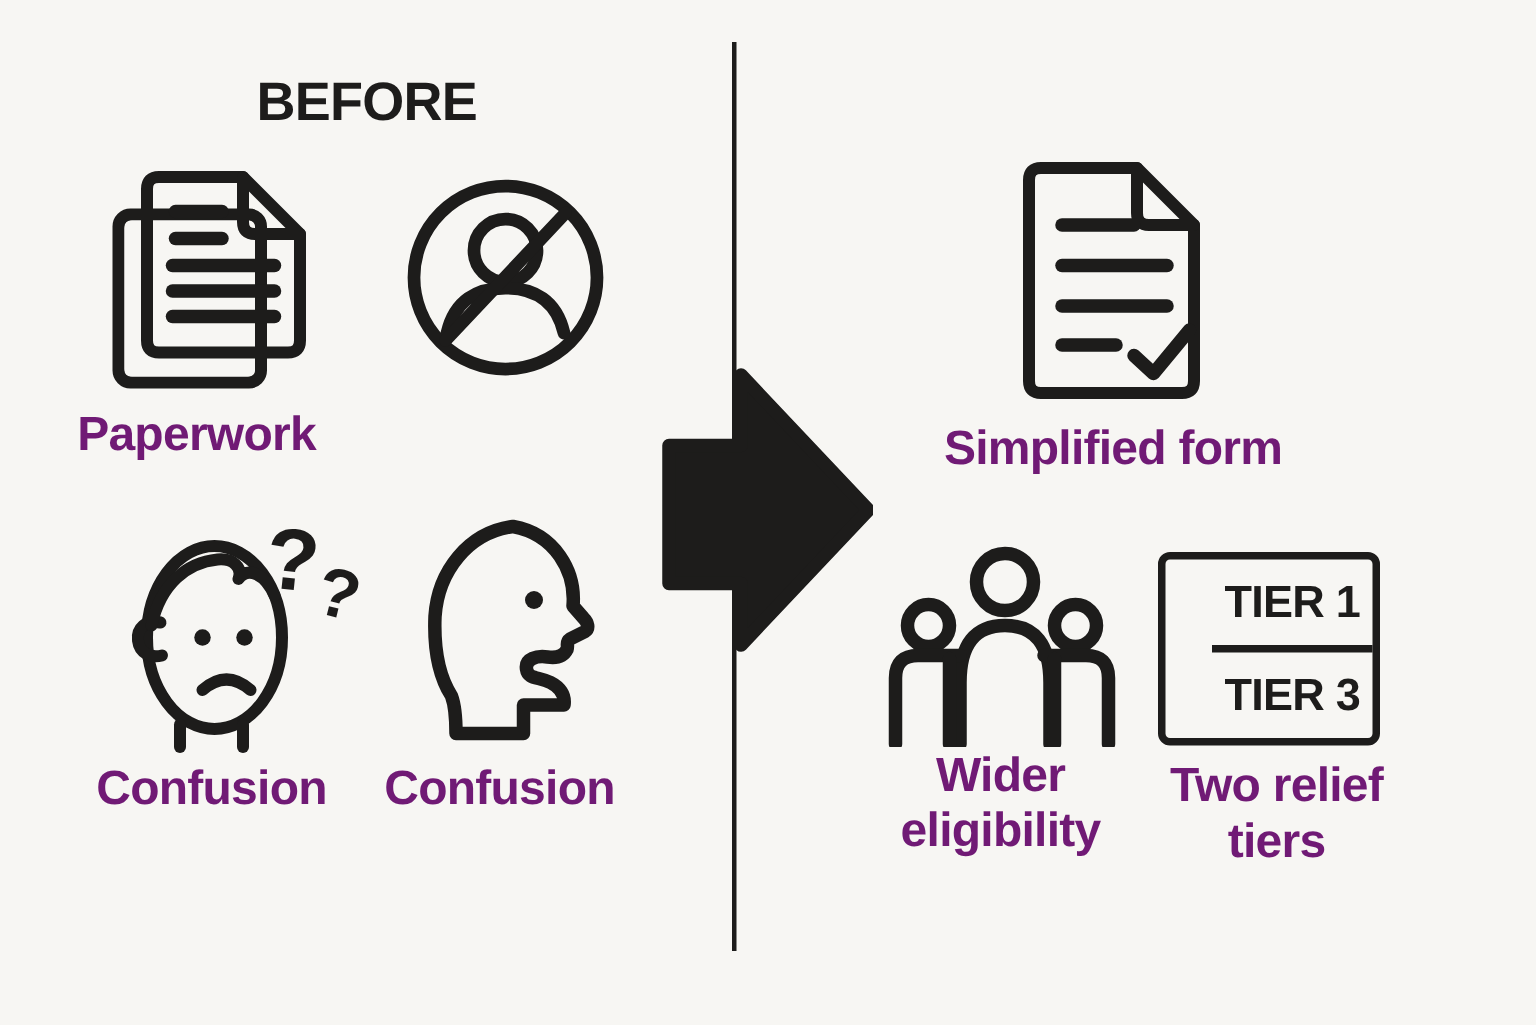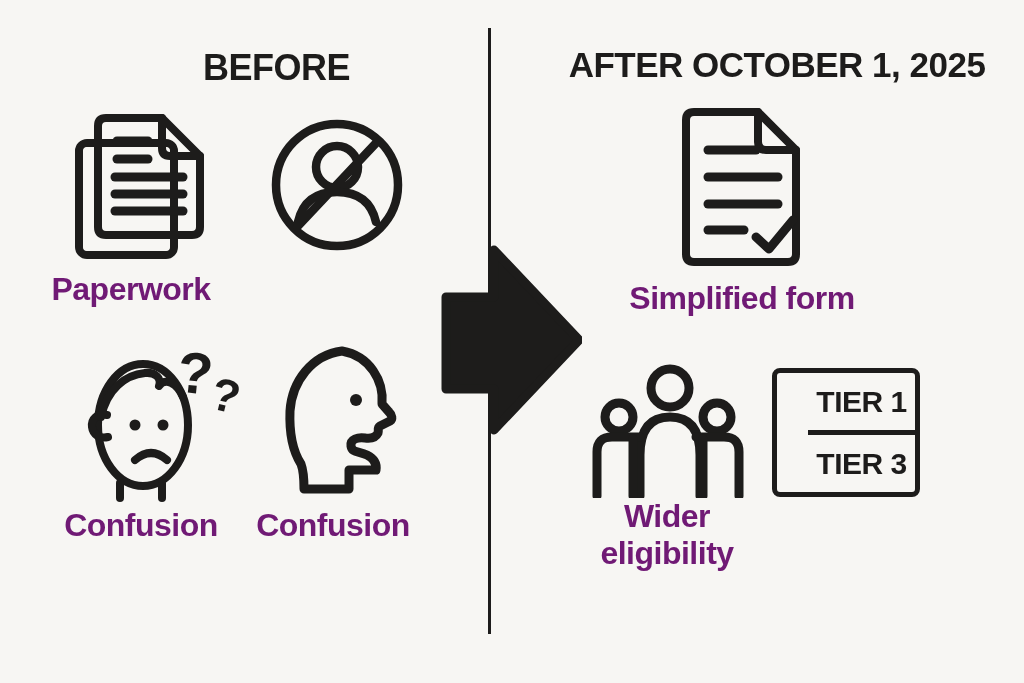--- a/index.html
+++ b/index.html
@@ -13,21 +13,20 @@
     color: #1d1c1b;
   }
   .abs { position: absolute; }
   .title {
     font-weight: 700;
     font-size: 36px;
     letter-spacing: -0.5px;
     text-align: center;
     color: #1d1c1b;
     white-space: nowrap;
-    padding-left: 32px;
   }
   .label {
     font-weight: 700;
     font-size: 32px;
     letter-spacing: -0.5px;
     text-align: center;
     color: #701a75;
     line-height: 37px;
   }
   svg { display: block; }
@@ -115,21 +114,20 @@
     <circle cx="84" cy="57" r="6" fill="#1d1c1b"></circle>
   </svg>
   <div class="abs label" style="left:233px; top:507px; width:200px;">Confusion</div>
 
   <div class="abs" id="divider-line"></div>
 
   <svg class="abs" style="left:440px; top:243px;" width="142" height="196" viewBox="0 0 142 196">
     <path d="M6 54 H54 V7 L139 97 L54 187 V146 H6 Z" fill="#1d1c1b" stroke="#1d1c1b" stroke-width="9" stroke-linejoin="round"></path>
   </svg>
 
-  <div class="abs title" style="left:505px; top:45px; width:480px; font-size:35px;">AFTER OCTOBER 1, 2025</div>
 
   <svg class="abs" style="left:676px; top:106px;" width="130" height="162" viewBox="0 0 130 162">
     <path class="stroke" stroke-width="8" fill="#f7f6f3" d="M18 6 H82 L120 44 V148 Q120 156 112 156 H18 Q10 156 10 148 V14 Q10 6 18 6 Z"></path>
     <path class="stroke" stroke-width="8" d="M82 6 V36 Q82 44 90 44 H120"></path>
     <path class="stroke" stroke-width="9" d="M32 44 H80"></path>
     <path class="stroke" stroke-width="9" d="M32 71 H102"></path>
     <path class="stroke" stroke-width="9" d="M32 98 H102"></path>
     <path class="stroke" stroke-width="9" d="M32 124 H68"></path>
     <path class="stroke" stroke-width="9" d="M80 131 L93 143 L117 114"></path>
   </svg>
@@ -144,14 +142,15 @@
     <circle class="stroke" cx="129" cy="59" r="14" stroke-width="9"></circle>
     <path class="stroke" stroke-width="9" d="M151 138 V94 Q151 79 136 79 H108"></path>
     <path class="stroke" stroke-width="9" d="M115 81 V138"></path>
   </svg>
   <div class="abs label" style="left:582px; top:498px; width:170px;text-align:center;">Wider eligibility</div>
 
   <div class="abs" id="tier-box">
     <div class="tier-cell first">TIER 1</div>
     <div class="tier-cell">TIER 3</div>
   </div>
+  <div class="abs label" style="left:766px; top:505px; width:170px;">Two relief tiers</div>
 
 </div>
 
 </body></html>

